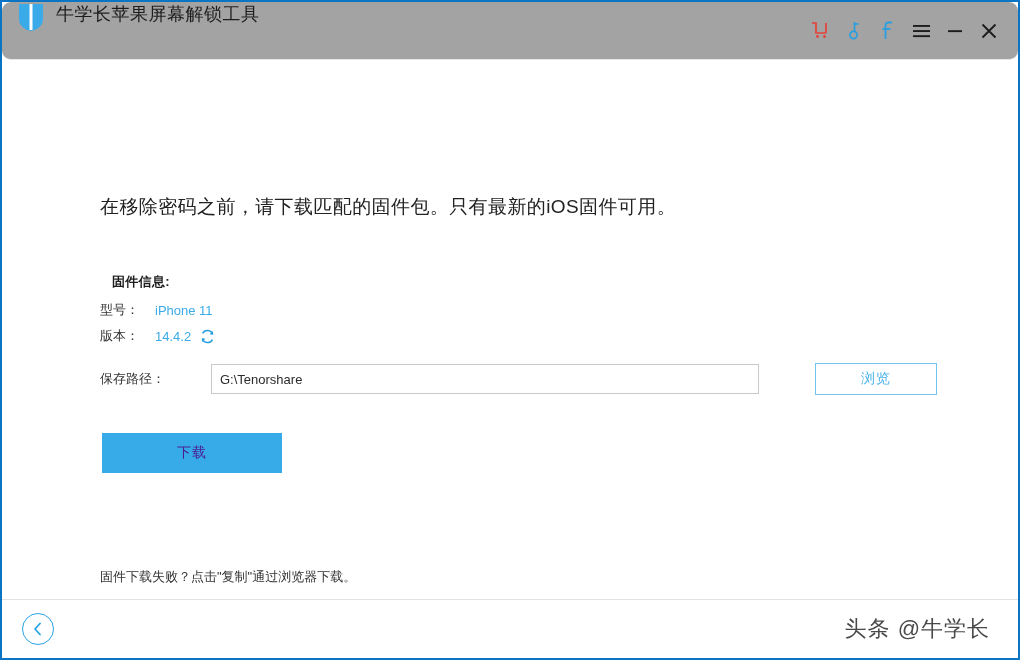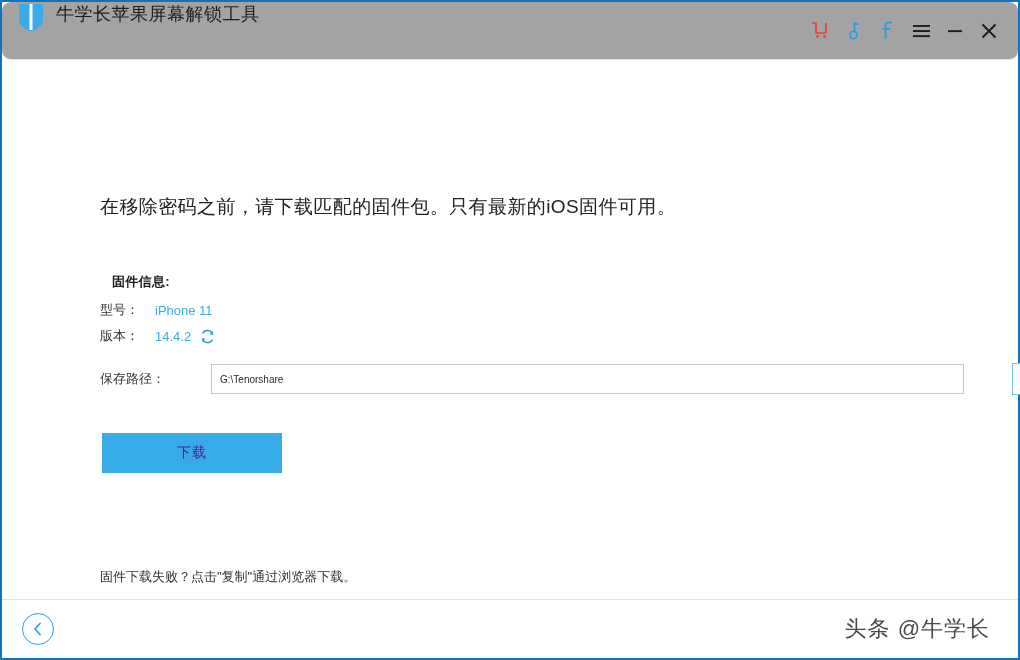--- a/index.html
+++ b/index.html
@@ -141,36 +141,36 @@
     align-items: center;
     gap: 40px;
   }
   .path-label {
     font-size: 13px;
     color: #333333;
     white-space: nowrap;
     margin-right: 6px;
   }
   .path-input {
-    width: 753px;
+    width: 548px;
     height: 30px;
     box-sizing: border-box;
     border: 1px solid #c9c9c9;
     background: #ffffff;
     font-family: "Liberation Sans", "DejaVu Sans", sans-serif;
-    font-size: 10px;
+    font-size: 13px;
     color: #2b2b2b;
     padding: 0 8px;
     outline: none;
     border-radius: 0;
   }
   .browse-btn {
     width: 122px;
     height: 32px;
-    margin-left: 8px;
+    margin-left: 16px;
     box-sizing: border-box;
     border: 1px solid #72c4ef;
     background: #ffffff;
     color: #4cb3ea;
     font-family: "Liberation Sans", "DejaVu Sans", sans-serif;
     font-size: 14px;
     cursor: pointer;
     display: flex;
     align-items: center;
     justify-content: center;

